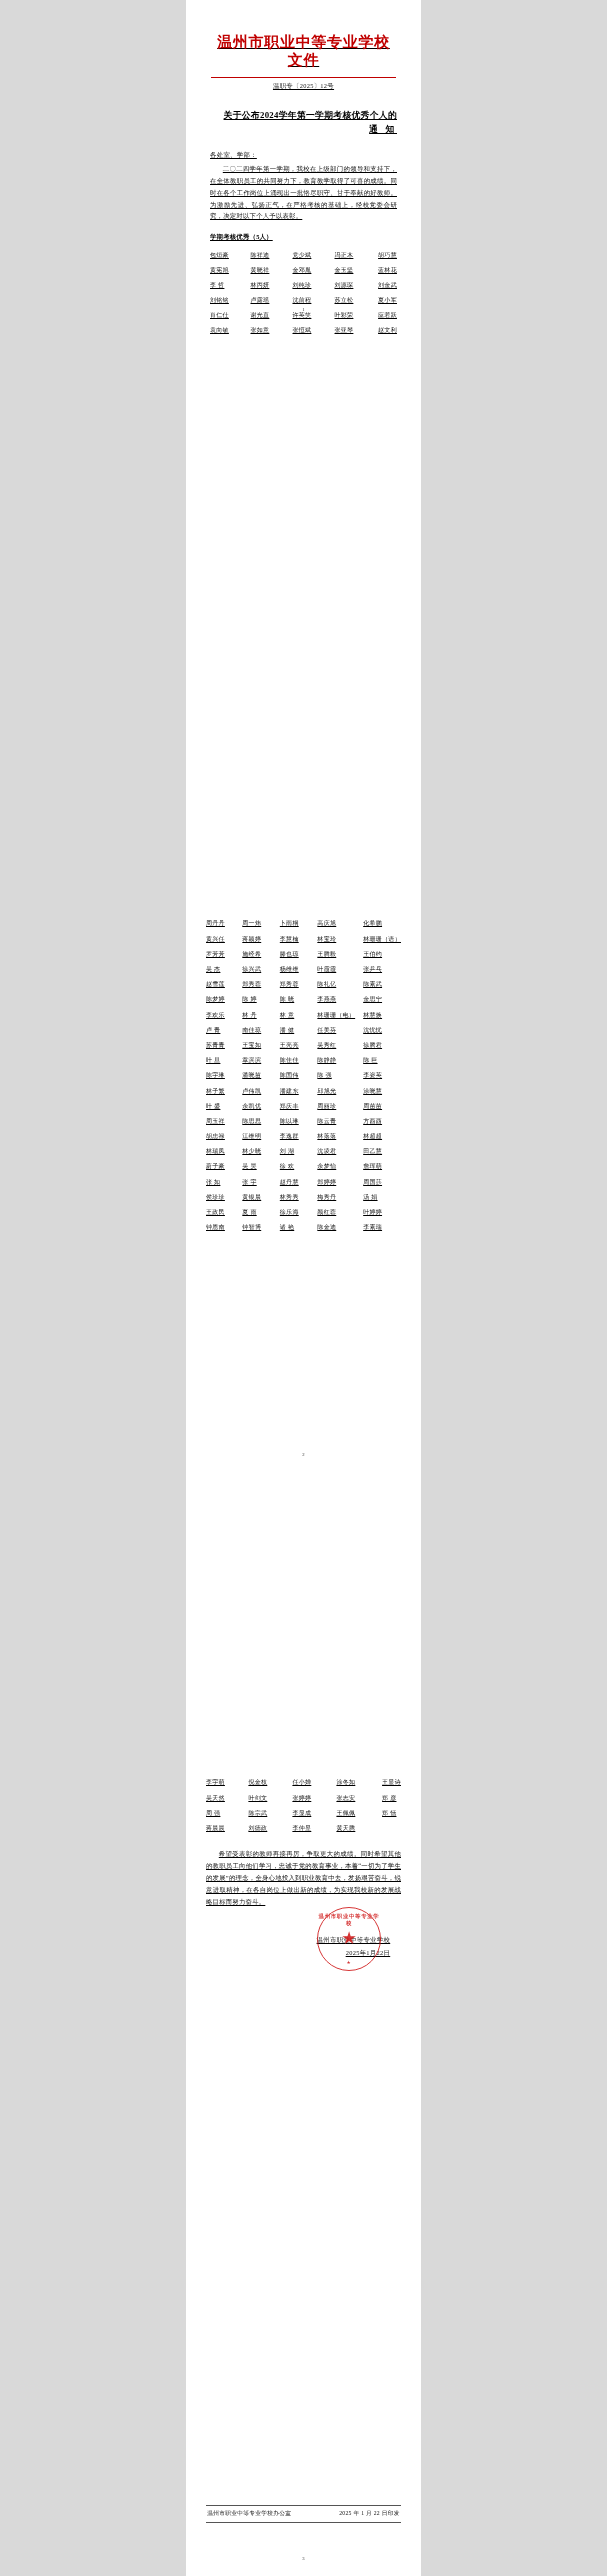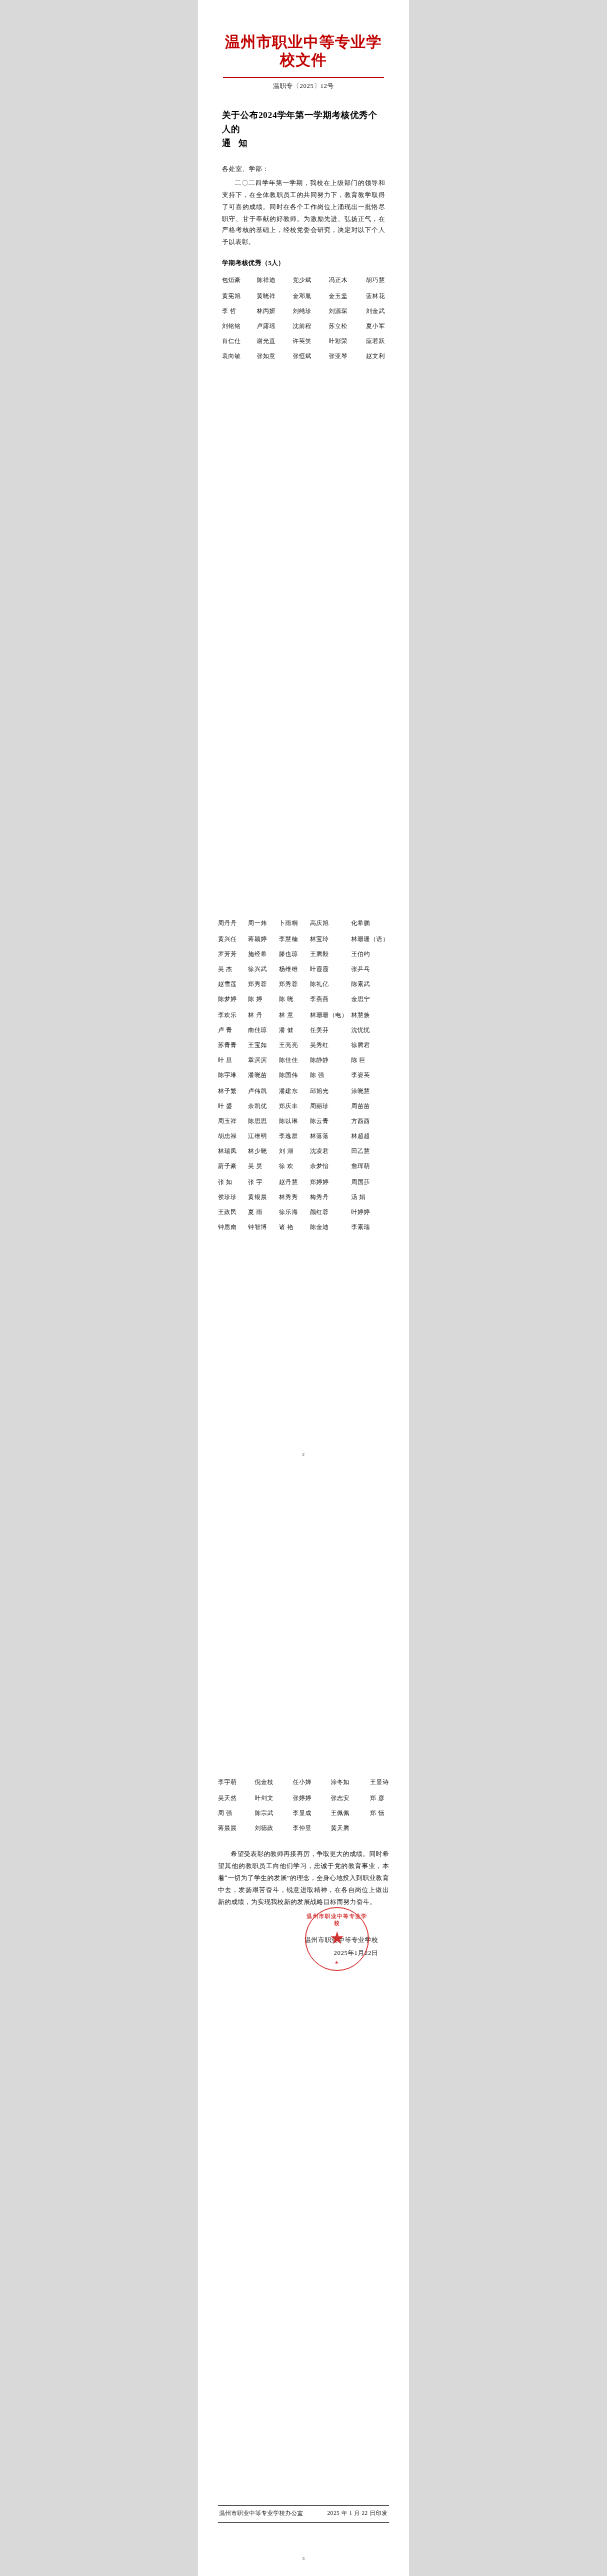--- a/index.html
+++ b/index.html
@@ -9,26 +9,27 @@
   }
   body {
     font-family: "Liberation Serif", "DejaVu Serif", serif;
   }
   .doc {
     width: 607px;
     margin: 0 auto;
     position: relative;
   }
   .page {
-    width: 211px;
+    width: 235px;
     margin: 0 auto;
     background: #ffffff;
     position: relative;
     box-sizing: border-box;
     padding: 0 0 0 0;
+    text-decoration: underline;
   }
   
   .page1 {
     height: 858px;
     padding: 26px 24px 0 24px;
   }
   .page2 {
     height: 859px;
     padding: 53px 20px 0 20px;
   }
@@ -52,21 +53,21 @@
     margin: 8px 1.3px 0 1.3px;
   }
   .doc-number {
     text-align: center;
     font-size: 6.4px;
     color: #1a1a1a;
     margin-top: 4px;
     letter-spacing: 0.3px;
   }
   .subject {
-    text-align: left;
+    text-align: right;
     font-weight: bold;
     font-size: 8.8px;
     color: #000;
     margin-top: 17.5px;
     line-height: 1.6;
     letter-spacing: 0.3px;
   }
   .subject .line2 {
     display: block;
     letter-spacing: 2.7px;

